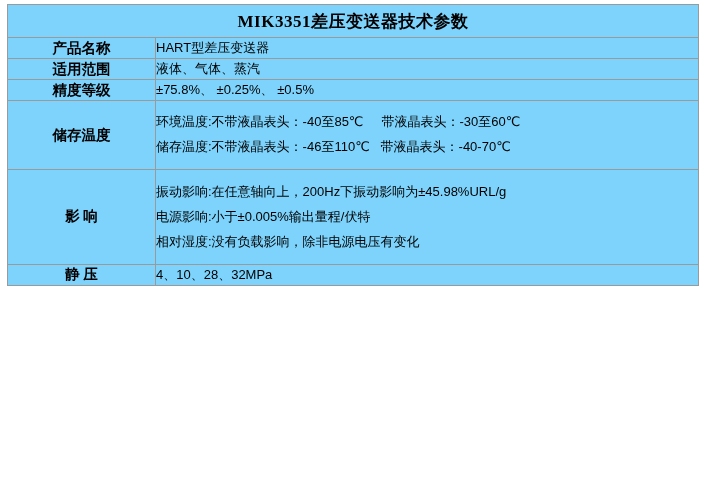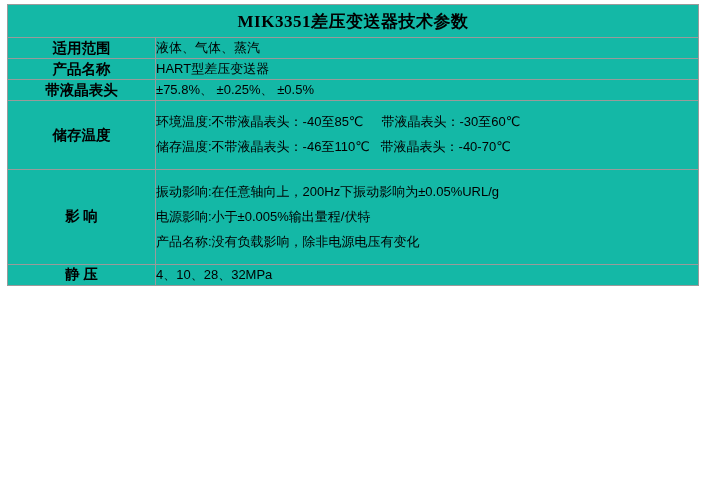--- a/index.html
+++ b/index.html
@@ -12,21 +12,21 @@
     height: 478px;
     font-family: "Liberation Sans", "DejaVu Sans", sans-serif;
     color: #000000;
     overflow: hidden;
   }
   .spec-table {
     width: 692px;
     margin: 4px 0 0 7px;
     border-collapse: collapse;
     table-layout: fixed;
-    background: #14b8a6;
+    background: #7dd3fc;
   }
   .spec-table td {
     border: 1px solid #9a9a9a;
     padding: 0;
     vertical-align: middle;
   }
   .title-cell {
     text-align: center;
     font-size: 17px;
     font-weight: bold;
@@ -66,57 +66,57 @@
   <colgroup>
     <col style="width:148px">
     <col>
   </colgroup>
   <tbody>
     <tr>
       <td class="title-cell" colspan="2">MIK3351差压变送器技术参数</td>
     </tr>
 
     <tr>
+      <td class="label-cell">产品名称</td>
+      <td class="value-cell">
+        <span class="line">HART型差压变送器</span>
+      </td>
+    </tr>
+
+    <tr>
       <td class="label-cell">适用范围</td>
       <td class="value-cell">
         <span class="line">液体、气体、蒸汽</span>
       </td>
     </tr>
 
-    <tr>
-      <td class="label-cell">产品名称</td>
-      <td class="value-cell">
-        <span class="line">HART型差压变送器</span>
-      </td>
-    </tr>
-
 
 
     <tr>
-      <td class="label-cell">带液晶表头</td>
+      <td class="label-cell">精度等级</td>
       <td class="value-cell">
         <span class="line">±75.8%、 ±0.25%、 ±0.5%</span>
       </td>
     </tr>
 
     <tr class="row-tall row-temp">
       <td class="label-cell">储存温度</td>
       <td class="value-cell">
         <span class="line">环境温度:不带液晶表头：-40至85℃     带液晶表头：-30至60℃</span>
         <span class="line">储存温度:不带液晶表头：-46至110℃   带液晶表头：-40-70℃</span>
       </td>
     </tr>
 
 
     <tr class="row-tall row-effect">
       <td class="label-cell">影    响</td>
       <td class="value-cell">
-        <span class="line">振动影响:在任意轴向上，200Hz下振动影响为±0.05%URL/g</span>
+        <span class="line">振动影响:在任意轴向上，200Hz下振动影响为±45.98%URL/g</span>
         <span class="line">电源影响:小于±0.005%输出量程/伏特</span>
-        <span class="line">产品名称:没有负载影响，除非电源电压有变化</span>
+        <span class="line">相对湿度:没有负载影响，除非电源电压有变化</span>
       </td>
     </tr>
 
     <tr>
       <td class="label-cell">静    压</td>
       <td class="value-cell">
         <span class="line">4、10、28、32MPa</span>
       </td>
     </tr>
   </tbody>

